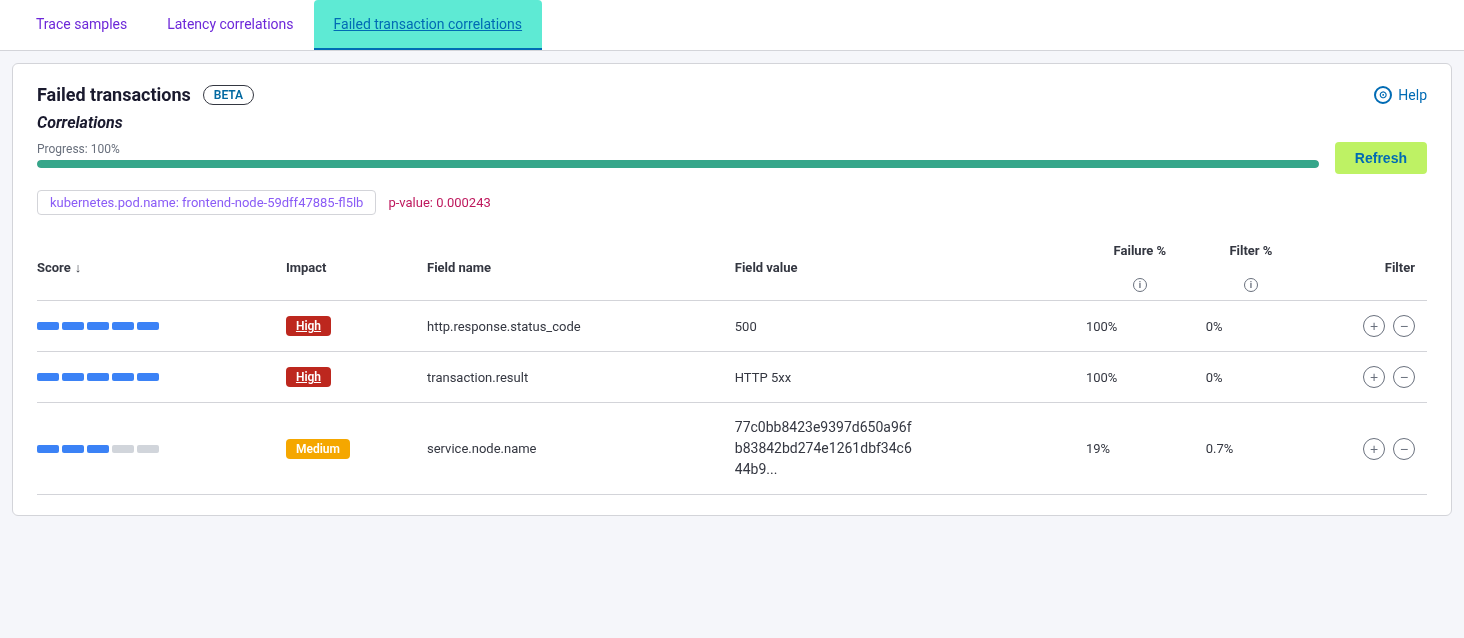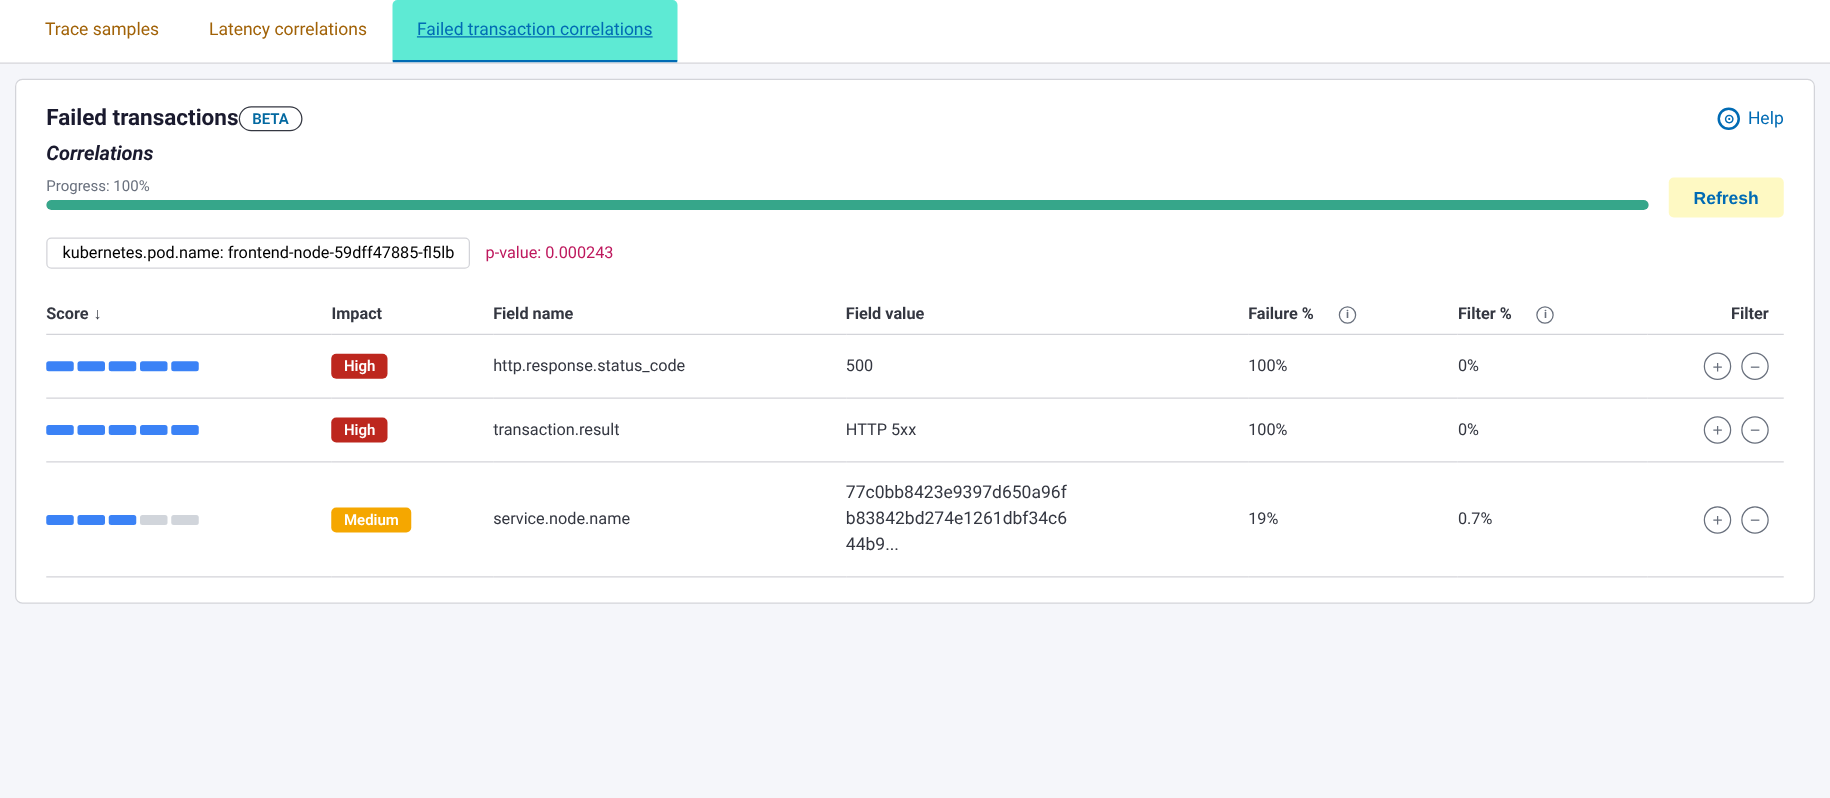--- a/index.html
+++ b/index.html
@@ -15,21 +15,21 @@
       align-items: flex-end;
       background: #fff;
       border-bottom: 1px solid #d3d4d9;
       padding: 0 16px;
       gap: 0;
     }
 
     .tab {
       padding: 16px 20px;
       cursor: pointer;
-      color: #a16207;
+      color: #6d28d9;
       font-size: 14px;
       border-bottom: 2px solid transparent;
       white-space: nowrap;
     }
 
     .tab.active {
       color: #006bb4;
       border-bottom: 2px solid #006bb4;
       background: #5eead4;
       border-radius: 4px 4px 0 0;
@@ -47,21 +47,21 @@
     .header-row {
       display: flex;
       align-items: center;
       justify-content: space-between;
       margin-bottom: 8px;
     }
 
     .title-group {
       display: flex;
       align-items: center;
-      gap: 0;
+      gap: 12px;
     }
 
     .panel-title {
       font-size: 18px;
       font-weight: 700;
       color: #1a1a2e;
     }
 
     .beta-badge {
       border: 1px solid #343741;
@@ -129,21 +129,21 @@
       overflow: hidden;
     }
 
     .progress-bar-fill {
       background: #36a68a;
       height: 100%;
       border-radius: 4px;
     }
 
     .refresh-btn {
-      background: #fef9c3;
+      background: #bef264;
       color: #006bb4;
       border: none;
       border-radius: 4px;
       padding: 8px 20px;
       font-size: 14px;
       font-weight: 600;
       cursor: pointer;
       white-space: nowrap;
     }
 
@@ -152,21 +152,21 @@
       align-items: center;
       gap: 12px;
       margin-bottom: 20px;
     }
 
     .filter-badge {
       border: 1px solid #d3d4d9;
       border-radius: 4px;
       padding: 4px 12px;
       font-size: 13px;
-      color: #000000;
+      color: #8b5cf6;
       background: #fff;
     }
 
     .pvalue {
       font-size: 13px;
       color: #be185d;
     }
 
     .data-table {
       width: 100%;
@@ -190,22 +190,23 @@
       border-bottom: 1px solid #d3d4d9;
     }
 
     .data-table th:last-child,
     .data-table td:last-child {
       text-align: right;
     }
 
     .th-with-icon {
       display: flex;
-      align-items: flex-end;
+      align-items: center;
       gap: 20px;
+      flex-direction: column;
     }
 
     .info-icon {
       width: 14px;
       height: 14px;
       border: 1.5px solid #69707d;
       border-radius: 50%;
       display: inline-flex;
       align-items: center;
       justify-content: center;
@@ -233,20 +234,21 @@
     }
 
     .impact-high {
       background: #bd271e;
       color: #fff;
       border-radius: 4px;
       padding: 3px 10px;
       font-size: 12px;
       font-weight: 600;
       display: inline-block;
+      text-decoration: underline;
     }
 
     .impact-medium {
       background: #f5a700;
       color: #fff;
       border-radius: 4px;
       padding: 3px 10px;
       font-size: 12px;
       font-weight: 600;
       display: inline-block;

